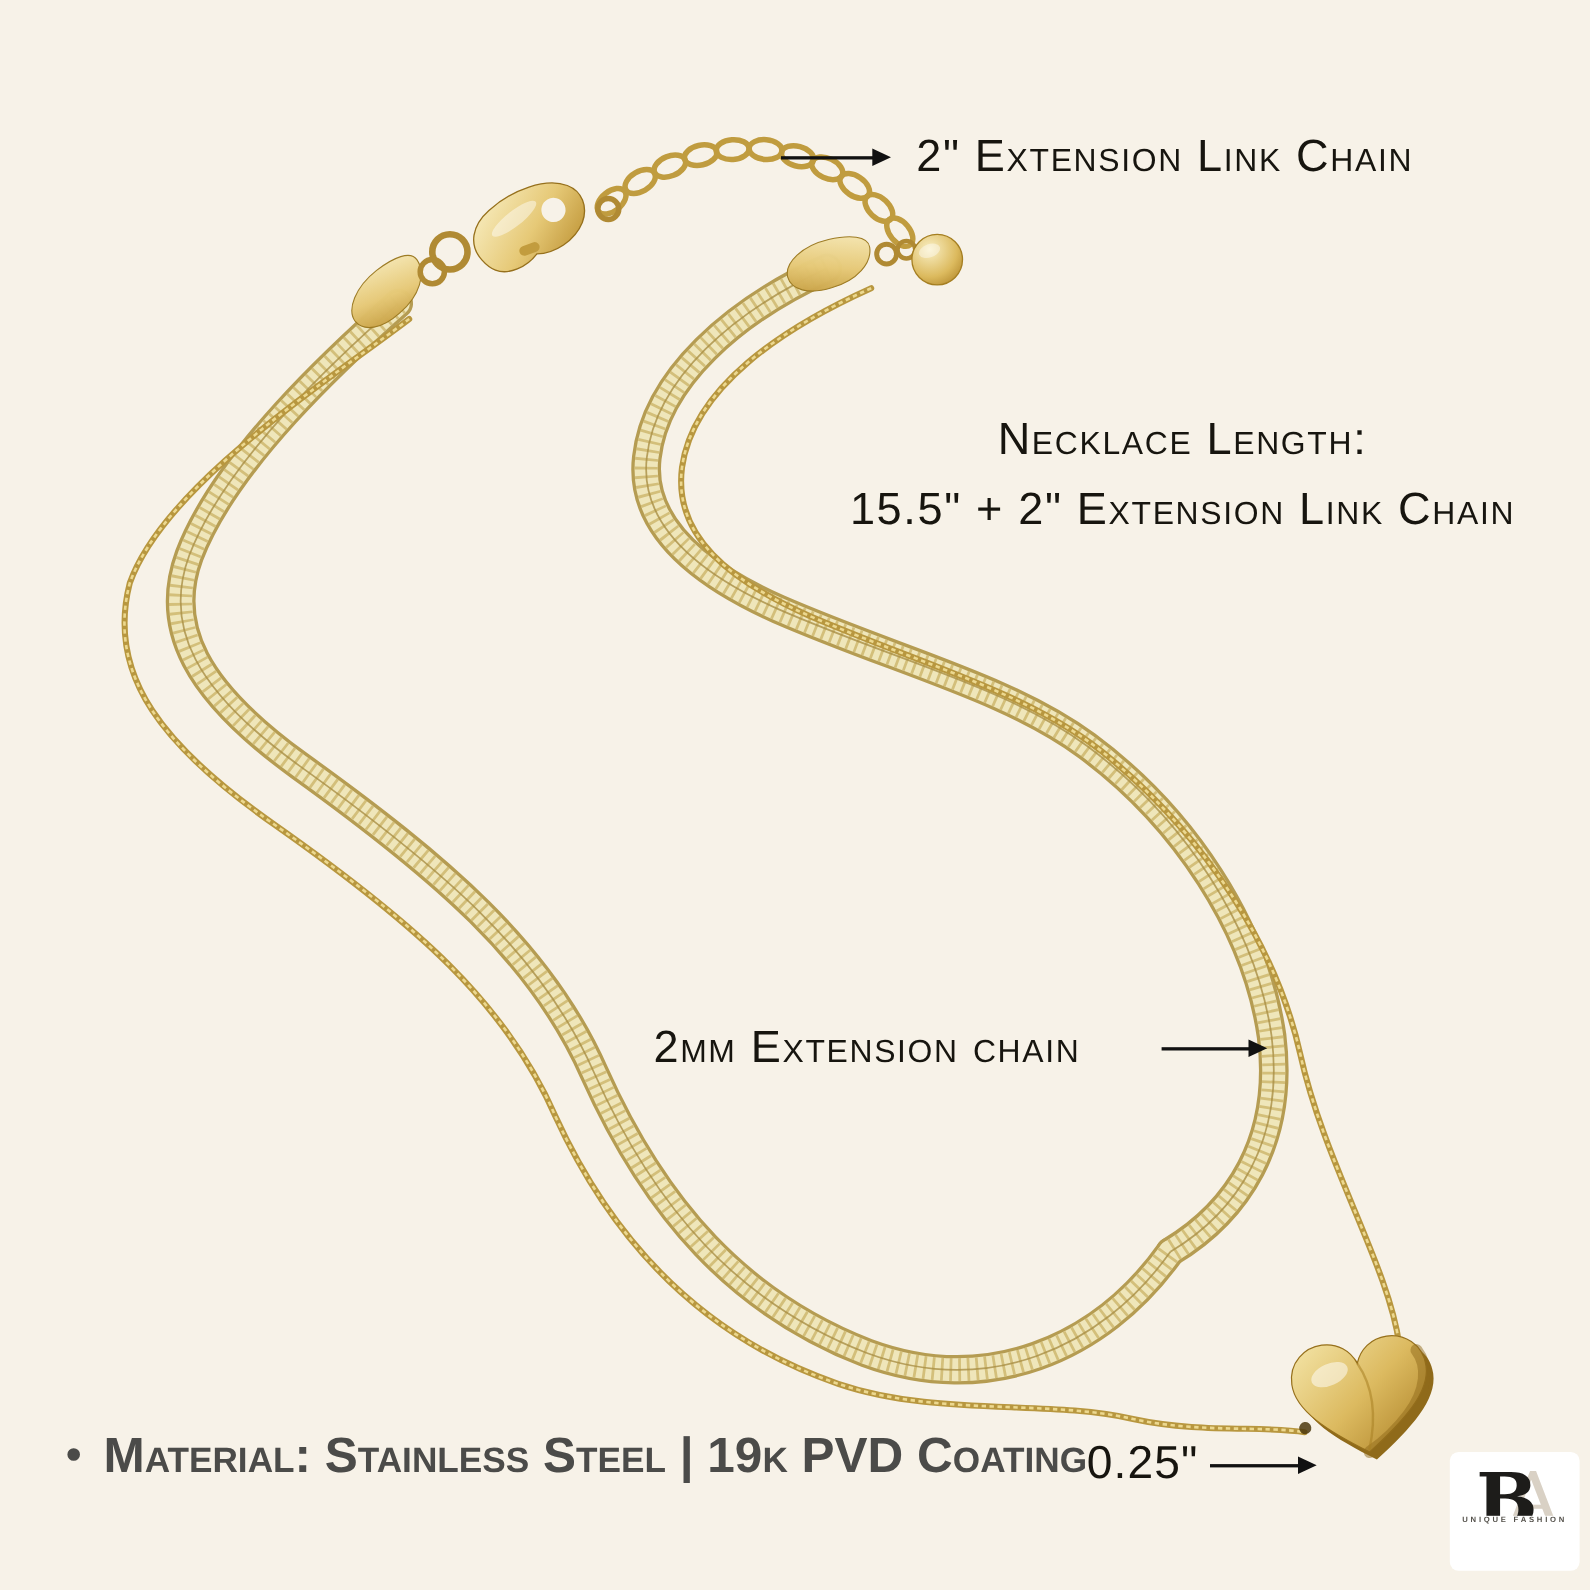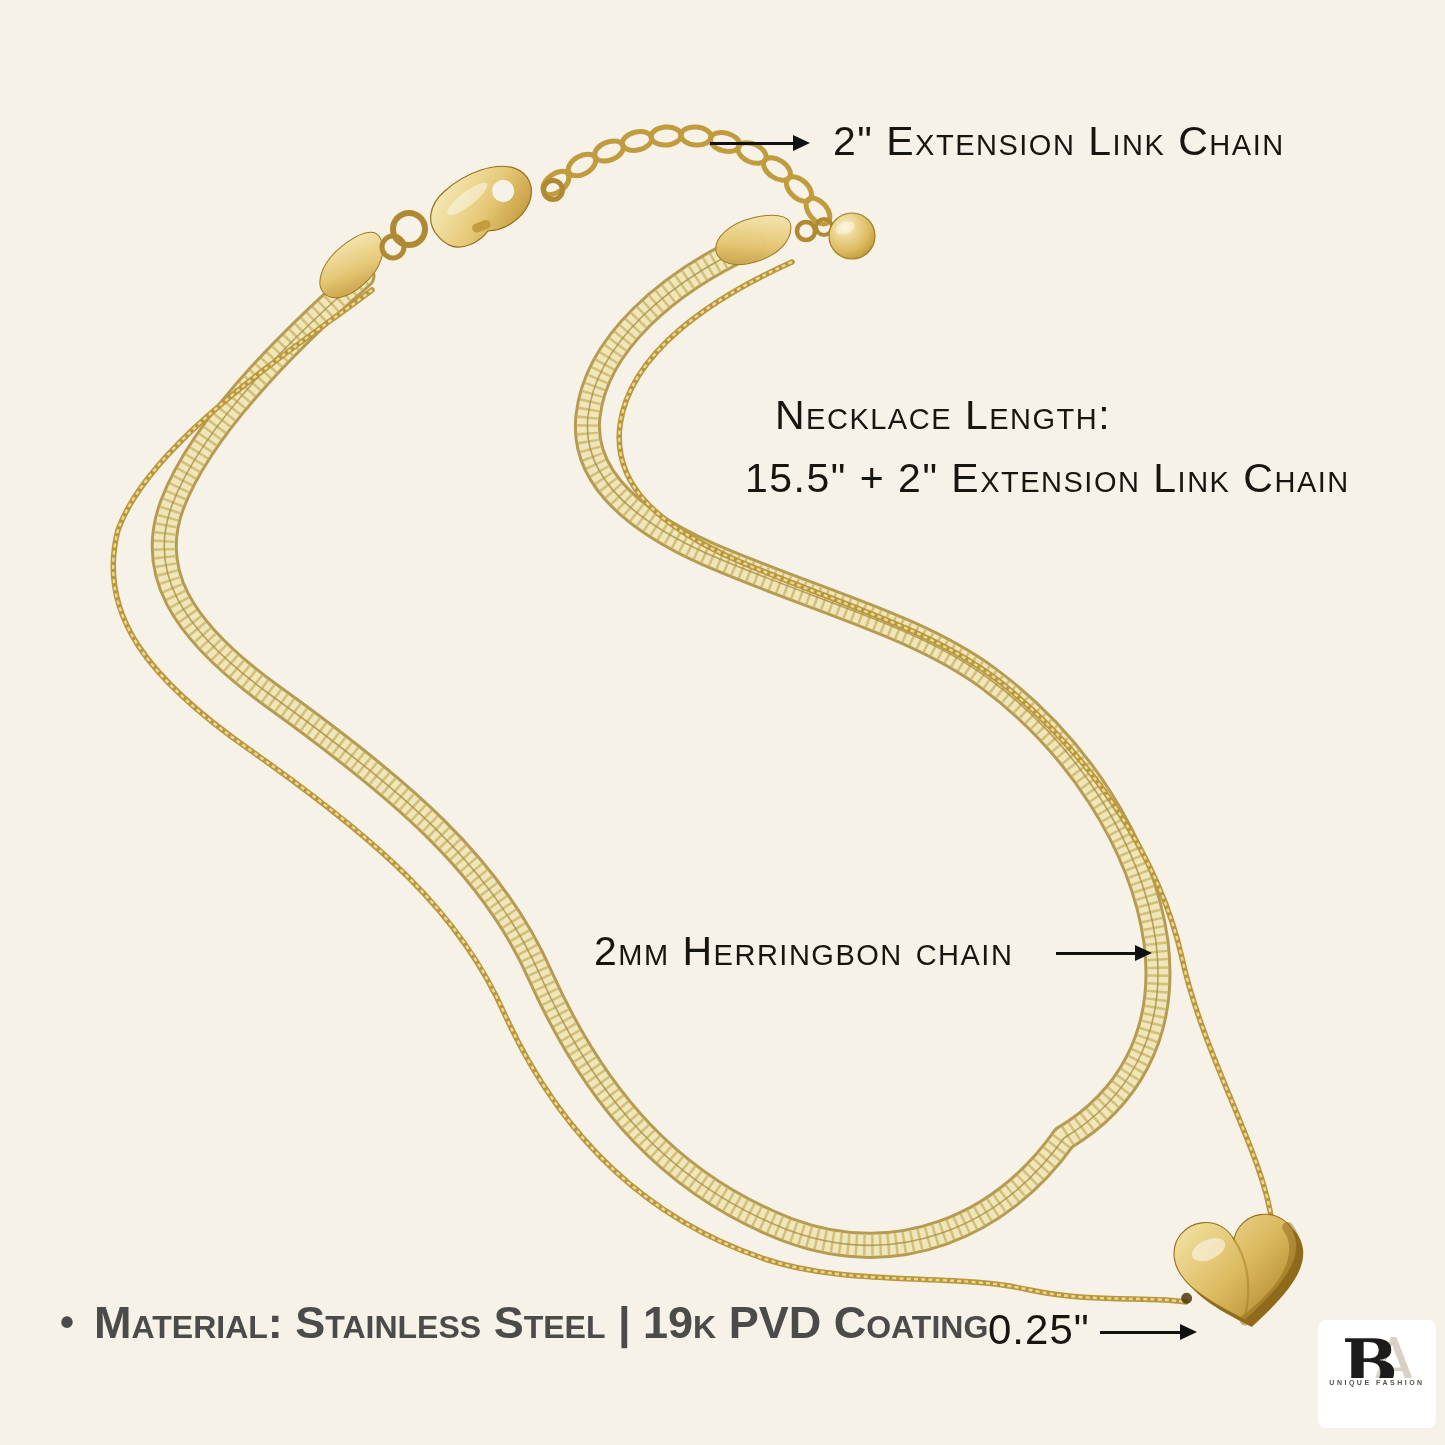--- a/index.html
+++ b/index.html
@@ -27,21 +27,21 @@
   .caption{
     position:absolute;
     font-variant:small-caps;
     font-weight:500;
     font-size:41px;
     line-height:1.15;
     letter-spacing:1.5px;
     color:#17150f;
     white-space:nowrap;
   }
-  .caption.centered{text-align:left;white-space:nowrap;margin-top:16px;}
+  .caption.centered{text-align:center;white-space:nowrap;}
   .plain-label{
     position:absolute;
     font-size:42px;
     color:#17150f;
     letter-spacing:1px;
   }
   .material-line{
     position:absolute;
     display:flex;
     align-items:flex-start;
@@ -178,21 +178,21 @@
       <circle cx="-50" cy="7" r="5" fill="#4e3a0e" opacity="0.85"></circle>
     </g>
   </svg>
 
   <div class="arrow" style="left:710px;top:135px;width:100px;"></div>
   <div class="caption" style="left:833px;top:118px;">2" Extension Link Chain</div>
 
   <div class="caption centered" style="left:775px;top:376px;width:600px;">Necklace Length:</div>
   <div class="caption centered" style="left:745px;top:439px;width:660px;">15.5" + 2" Extension Link Chain</div>
 
-  <div class="caption" style="left:594px;top:928px;">2mm Herringbon chain</div>
+  <div class="caption" style="left:594px;top:928px;">2mm Extension chain</div>
   <div class="arrow" style="left:1056px;top:945px;width:96px;"></div>
 
   <div class="plain-label" style="left:988px;top:1306px;">0.25"</div>
   <div class="arrow" style="left:1100px;top:1324px;width:97px;"></div>
 
   <div class="material-line" style="left:60px;top:1300px;">
     <span class="bullet">•</span>
     <span>Material: Stainless Steel | 19k PVD Coating</span>
   </div>
 

